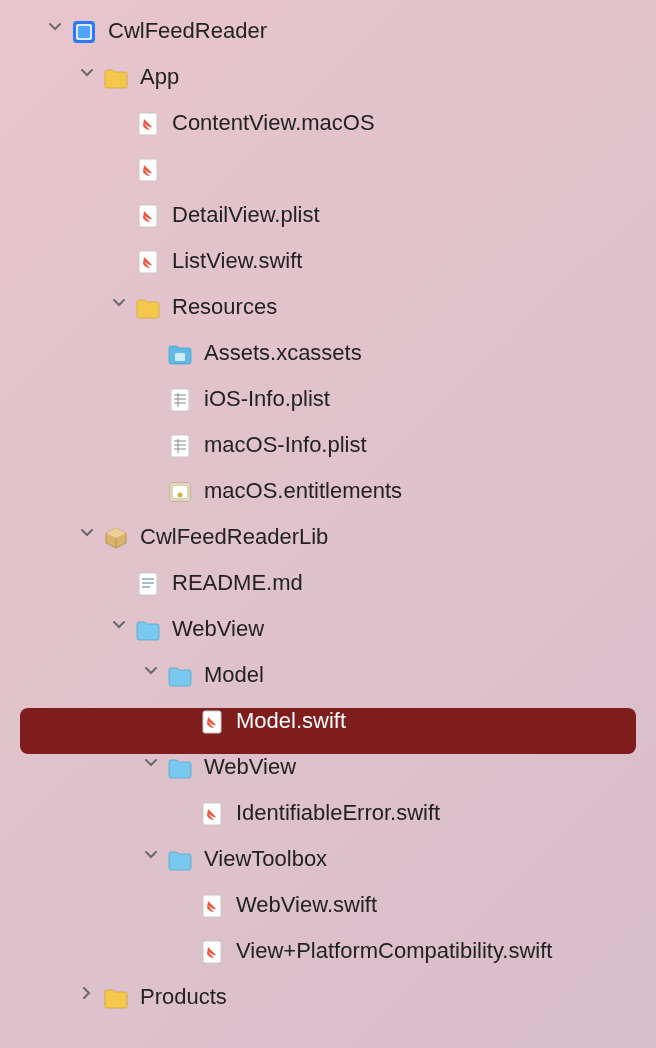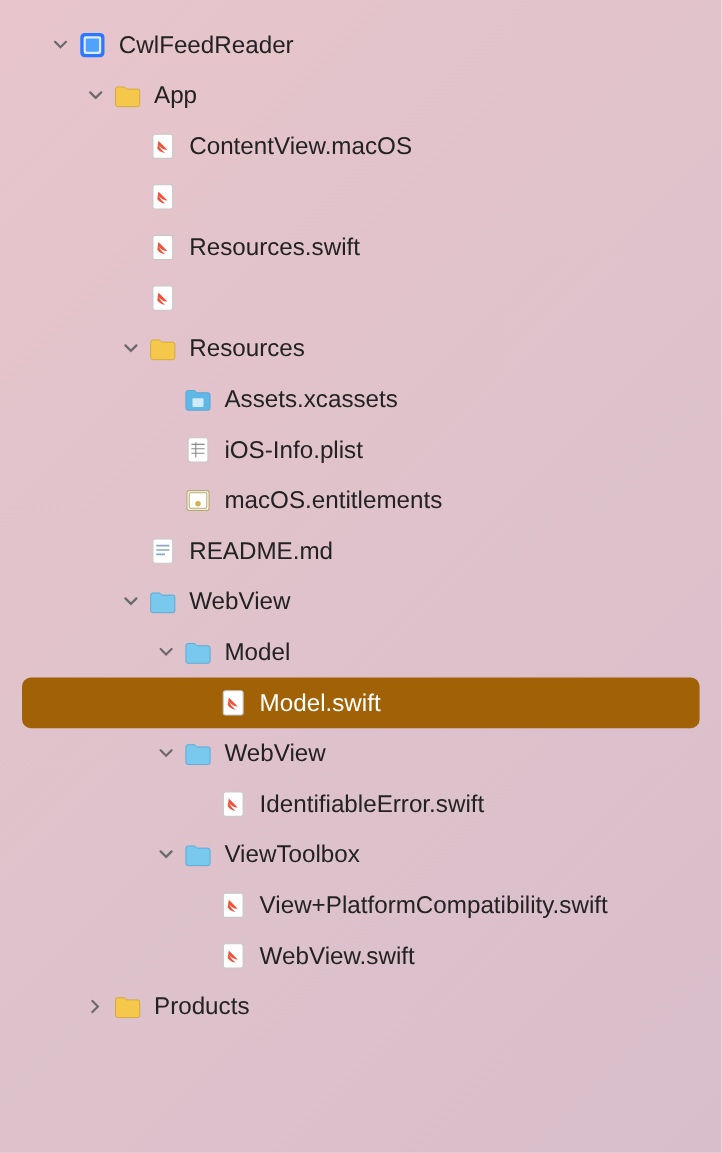--- a/index.html
+++ b/index.html
@@ -9,28 +9,27 @@
     font-family: -apple-system, "Helvetica Neue", Arial, sans-serif;
     font-size: 22px;
     background: linear-gradient(135deg, #e8c5cc 0%, #dfc2cb 50%, #d8becb 100%);
     color: #222;
     overflow: hidden;
     padding-top: 18px;
   }
   .tree { user-select: none; }
   .row {
     display: flex;
-    align-items: center;
     height: 46px;
     padding-left: 8px;
     border-radius: 8px;
     margin: 0 20px;
   }
   .row.selected {
-    background: #a16207;
+    background: #7f1d1d;
     color: #fff;
   }
   .indent { display: inline-block; }
   .disclosure {
     width: 18px;
     height: 18px;
     margin-right: 6px;
     flex-shrink: 0;
     display: flex;
     align-items: center;
@@ -103,30 +102,31 @@
       </span>
     </div>
     <div class="row">
       <span class="indent" style="width: 82px;"></span>
       <span class="disclosure"></span>
       <span class="icon">
         <svg viewBox="0 0 28 28">
           <use href="#ic-swift"></use>
         </svg>
       </span>
-      <span class="label">Resources.swift</span>
-    </div>
-    <div class="row">
-      <span class="indent" style="width: 82px;"></span>
-      <span class="disclosure"></span>
-      <span class="icon">
-        <svg viewBox="0 0 28 28">
-          <use href="#ic-swift"></use>
-        </svg>
-      </span>
+      <span class="label">DetailView.plist</span>
+    </div>
+    <div class="row">
+      <span class="indent" style="width: 82px;"></span>
+      <span class="disclosure"></span>
+      <span class="icon">
+        <svg viewBox="0 0 28 28">
+          <use href="#ic-swift"></use>
+        </svg>
+      </span>
+      <span class="label">ListView.swift</span>
     </div>
     <div class="row">
       <span class="indent" style="width: 82px;"></span>
       <span class="disclosure">
         <svg viewBox="0 0 14 14">
           <use href="#chevron-down"></use>
         </svg>
       </span>
       <span class="icon">
         <svg viewBox="0 0 28 28">
@@ -153,24 +153,48 @@
           <use href="#ic-plist"></use>
         </svg>
       </span>
       <span class="label">iOS-Info.plist</span>
     </div>
     <div class="row">
       <span class="indent" style="width: 114px;"></span>
       <span class="disclosure"></span>
       <span class="icon">
         <svg viewBox="0 0 28 28">
+          <use href="#ic-plist"></use>
+        </svg>
+      </span>
+      <span class="label">macOS-Info.plist</span>
+    </div>
+    <div class="row">
+      <span class="indent" style="width: 114px;"></span>
+      <span class="disclosure"></span>
+      <span class="icon">
+        <svg viewBox="0 0 28 28">
           <use href="#ic-entitlements"></use>
         </svg>
       </span>
       <span class="label">macOS.entitlements</span>
+    </div>
+    <div class="row">
+      <span class="indent" style="width: 50px;"></span>
+      <span class="disclosure">
+        <svg viewBox="0 0 14 14">
+          <use href="#chevron-down"></use>
+        </svg>
+      </span>
+      <span class="icon">
+        <svg viewBox="0 0 28 28">
+          <use href="#ic-package"></use>
+        </svg>
+      </span>
+      <span class="label">CwlFeedReaderLib</span>
     </div>
     <div class="row">
       <span class="indent" style="width: 82px;"></span>
       <span class="disclosure"></span>
       <span class="icon">
         <svg viewBox="0 0 28 28">
           <use href="#ic-text-file"></use>
         </svg>
       </span>
       <span class="label">README.md</span>
@@ -252,31 +276,31 @@
       <span class="label">ViewToolbox</span>
     </div>
     <div class="row">
       <span class="indent" style="width: 146px;"></span>
       <span class="disclosure"></span>
       <span class="icon">
         <svg viewBox="0 0 28 28">
           <use href="#ic-swift"></use>
         </svg>
       </span>
+      <span class="label">WebView.swift</span>
+    </div>
+    <div class="row">
+      <span class="indent" style="width: 146px;"></span>
+      <span class="disclosure"></span>
+      <span class="icon">
+        <svg viewBox="0 0 28 28">
+          <use href="#ic-swift"></use>
+        </svg>
+      </span>
       <span class="label">View+PlatformCompatibility.swift</span>
-    </div>
-    <div class="row">
-      <span class="indent" style="width: 146px;"></span>
-      <span class="disclosure"></span>
-      <span class="icon">
-        <svg viewBox="0 0 28 28">
-          <use href="#ic-swift"></use>
-        </svg>
-      </span>
-      <span class="label">WebView.swift</span>
     </div>
     <div class="row">
       <span class="indent" style="width: 50px;"></span>
       <span class="disclosure">
         <svg viewBox="0 0 14 14">
           <use href="#chevron-right"></use>
         </svg>
       </span>
       <span class="icon">
         <svg viewBox="0 0 28 28">

